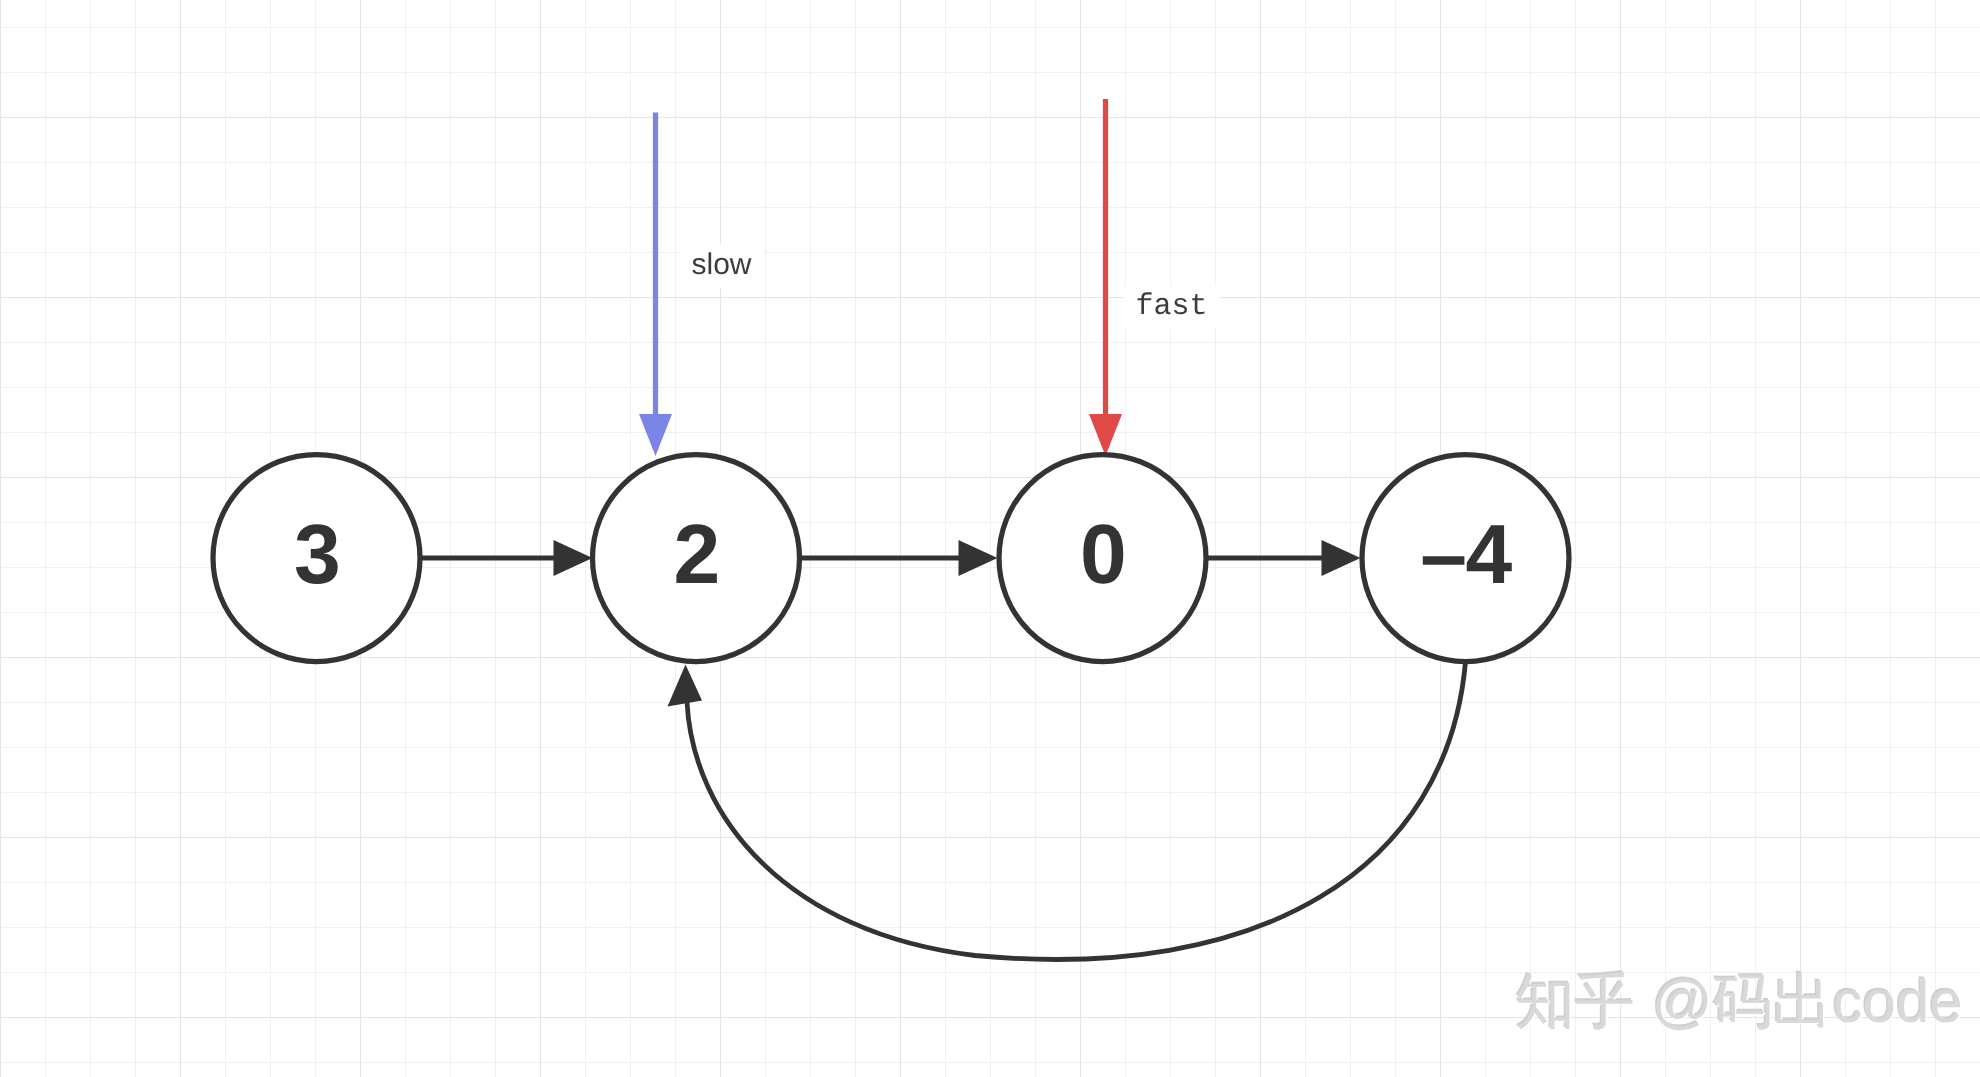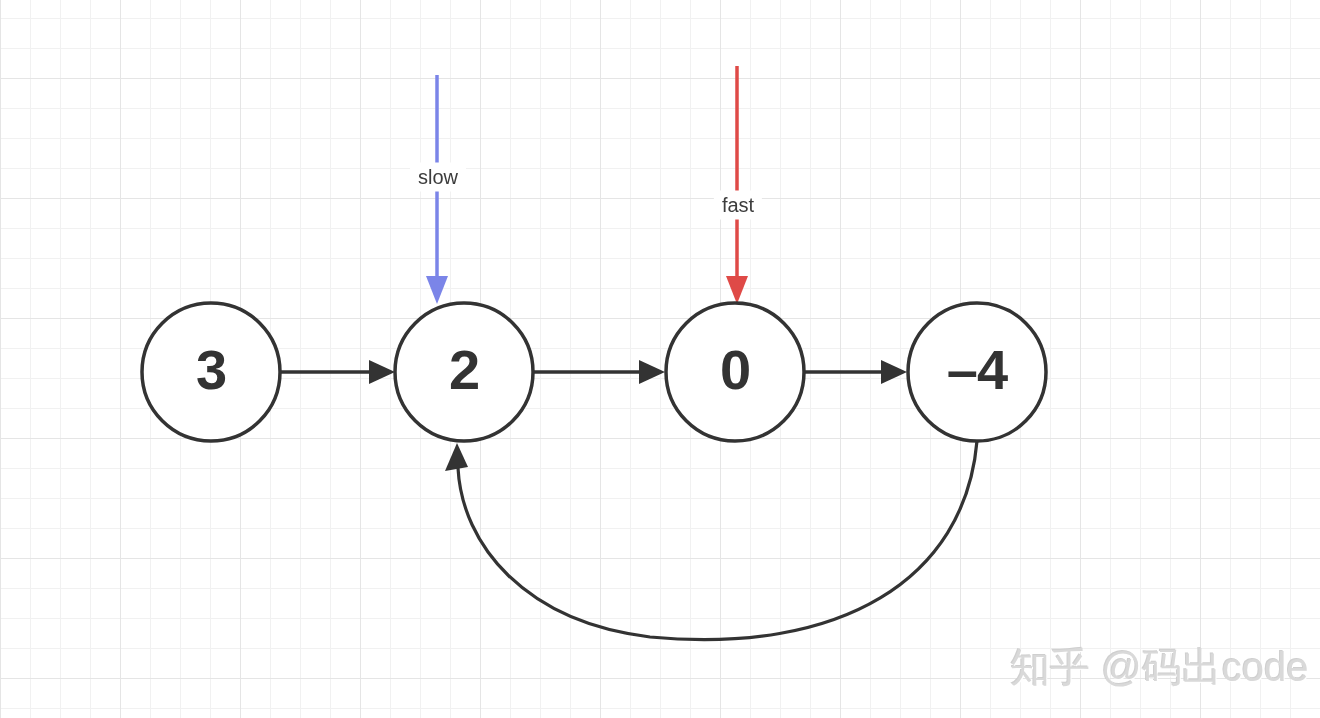--- a/index.html
+++ b/index.html
@@ -33,20 +33,21 @@
     white-space: nowrap;
   }
   .pointer-label {
     position: absolute;
     transform: translate(-50%, -50%);
     background: #ffffff;
     padding: 3px 8px;
     font-size: 20px;
     color: #3c3c3c;
     white-space: nowrap;
+    margin-left: 43px;
   }
   .watermark {
     position: absolute;
     left: 990px;
     top: 640px;
     font-size: 40px;
     color: #d9d9d9;
     text-shadow: 1px 1px 0 #ffffff, -1px -1px 0 #cfcfcf;
     white-space: nowrap;
     user-select: none;
@@ -93,17 +94,17 @@
     <circle cx="735" cy="372" r="69" fill="#ffffff" stroke="#333333" stroke-width="3.5"></circle>
     <circle cx="977" cy="372" r="69" fill="#ffffff" stroke="#333333" stroke-width="3.5"></circle>
   </svg>
 
   <div class="node-value" style="left:211px; top:372px;">3</div>
   <div class="node-value" style="left:464px; top:372px;">2</div>
   <div class="node-value" style="left:735px; top:372px;">0</div>
   <div class="node-value" style="left:977px; top:372px;">–4</div>
 
   <div class="pointer-label" style="left:438px; top:177px;">slow</div>
-  <div class="pointer-label" style="left:738px; top:205px;">fast</div>
+  <div class="pointer-label" style="left:738px; top:205px;font-family:Liberation Mono, monospace;">fast</div>
 
   <div class="watermark">知乎 @码出code</div>
 
 </div>
 
 </body></html>

